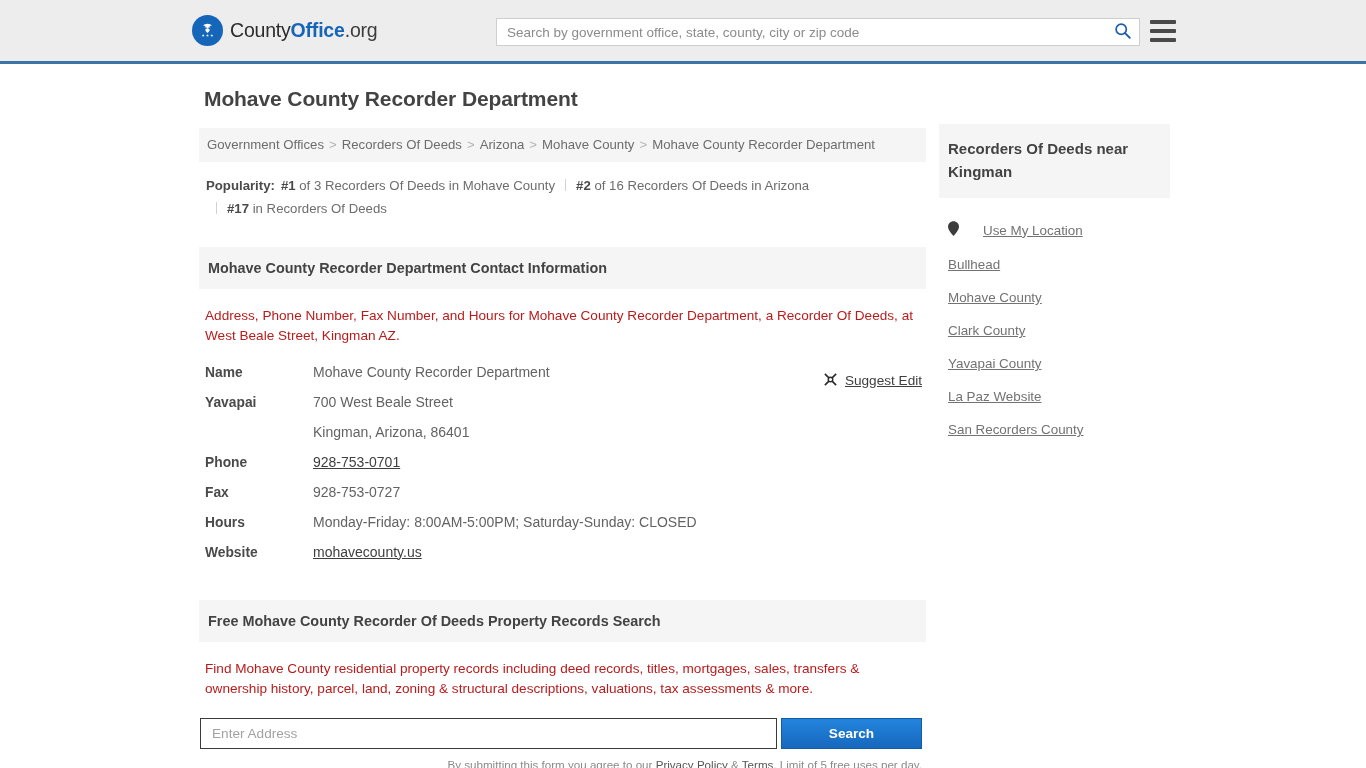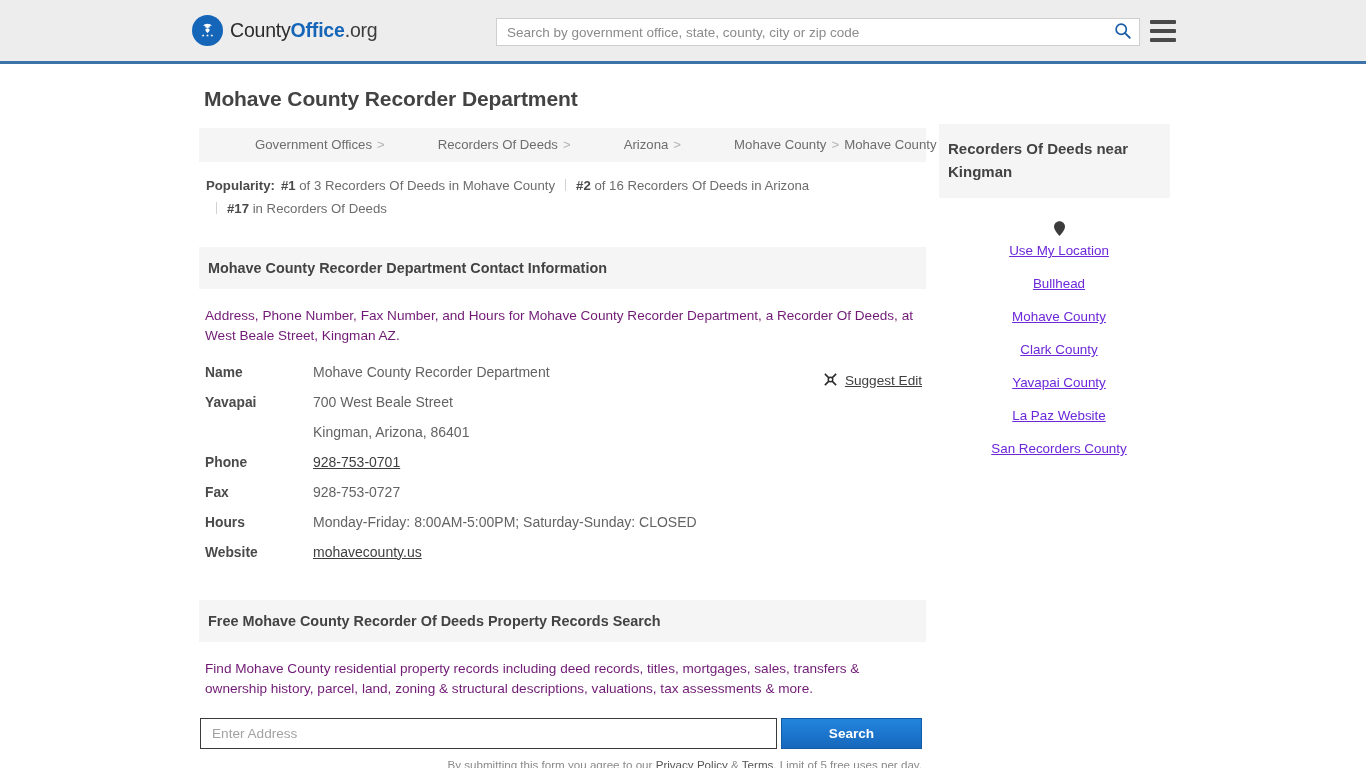--- a/index.html
+++ b/index.html
@@ -123,21 +123,20 @@
     background: #f5f5f5;
     padding: 8px 8px;
     font-size: 13.2px;
     color: #6d6d6d;
     white-space: nowrap;
     line-height: 1.4;
   }
   .breadcrumb a {
     color: #6d6d6d;
     text-decoration: none;
-    margin-left: 48px;
   }
   .breadcrumb .sep { color: #b4b4b4; margin: 0 5px; }
   .breadcrumb .current { color: #6d6d6d; }
 
   
   .popularity {
     margin: 13px 0 0 7px;
     font-size: 13.2px;
     color: #6d6d6d;
     line-height: 1.72;
@@ -159,21 +158,21 @@
     font-size: 14.4px;
     font-weight: 700;
     color: #434343;
     margin-top: 26px;
   }
 
   .blurb {
     margin: 17px 6px 0 6px;
     font-size: 13.6px;
     line-height: 1.5;
-    color: #701a75;
+    color: #b91c1c;
   }
 
   
   .contact {
     margin-top: 17px;
     position: relative;
   }
   .crow {
     display: flex;
     align-items: baseline;
@@ -255,27 +254,26 @@
     padding: 14px 12px 15px 9px;
     font-size: 15px;
     font-weight: 700;
     color: #434343;
     line-height: 1.5;
   }
   .rail-list { margin-top: 14px; }
   .rail-link {
     display: flex;
     align-items: center;
-    gap: 4px;
+    gap: 24px;
     padding: 9px 0 9px 9px;
     font-size: 13.4px;
-    color: #6d28d9;
+    color: #737373;
     text-decoration: none;
     cursor: pointer;
-    flex-direction: column;
   }
   .rail-link .txt { text-decoration: underline; }
 </style>
 </head>
 <body>
 
 <div class="site-header">
 
   <a class="brand" href="#">
     <span class="brand-mark">

